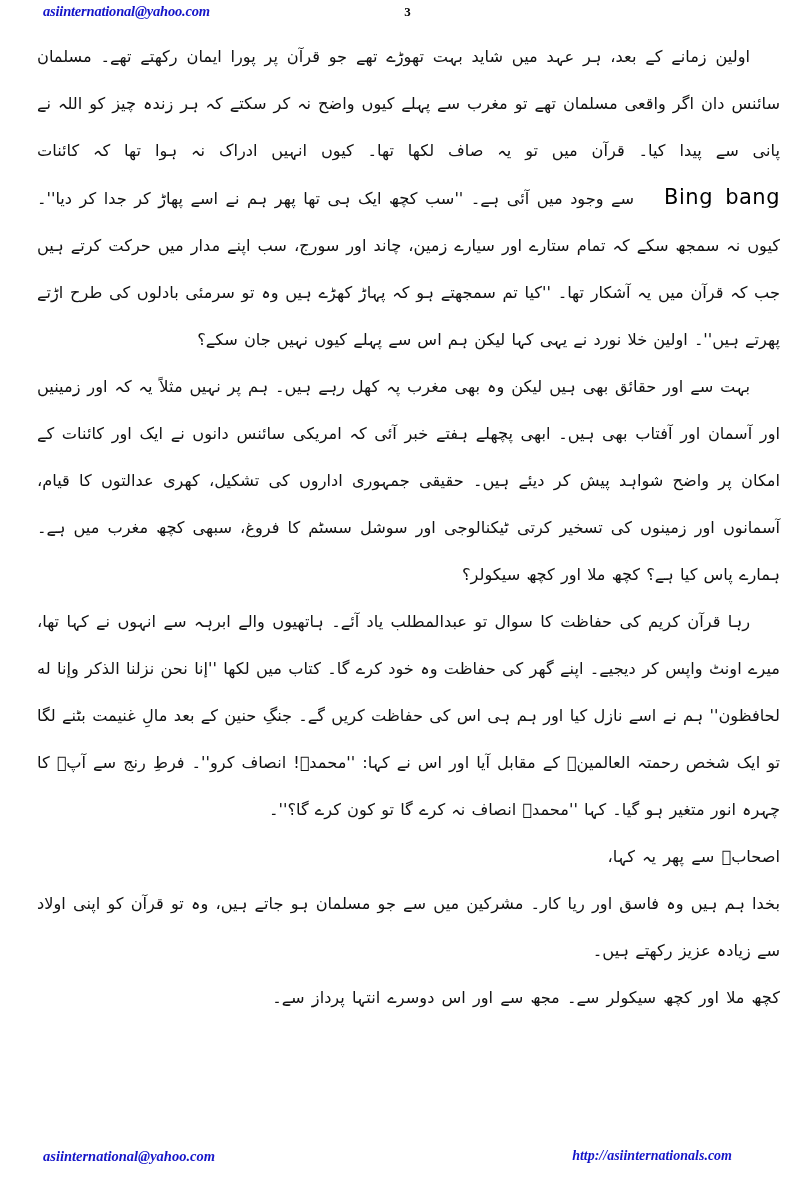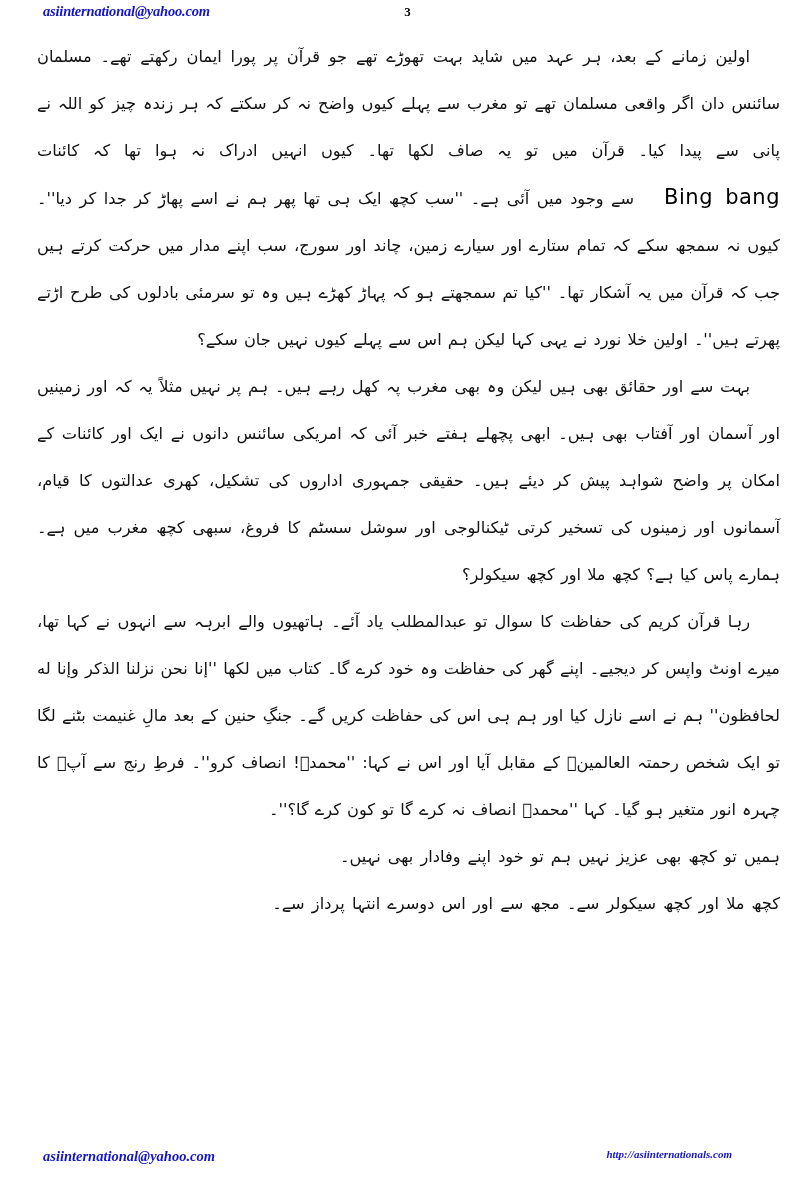--- a/index.html
+++ b/index.html
@@ -132,21 +132,21 @@
     white-space: nowrap;
   }
   .footer-url {
     position: absolute;
     right: 68px;
     top: 0;
     color: #1414c8;
     font-family: "Liberation Serif", "DejaVu Serif", serif;
     font-style: italic;
     font-weight: bold;
-    font-size: 11px;
+    font-size: 14px;
     white-space: nowrap;
   }
 </style>
 </head>
 <body>
 
 <div class="page">
 
   <div class="header-bar">
     <div class="header-email">asiinternational@yahoo.com</div>
@@ -154,24 +154,25 @@
   </div>
 
   <div class="content">
 
     <p class="para indent-first"><span>اولین زمانے کے بعد، ہر عہد میں شاید بہت تھوڑے تھے جو قرآن پر پورا ایمان رکھتے تھے۔ مسلمان سائنس دان اگر واقعی مسلمان تھے تو مغرب سے پہلے کیوں واضح نہ کر سکتے کہ ہر زندہ چیز کو اللہ نے پانی سے پیدا کیا۔ قرآن میں تو یہ صاف لکھا تھا۔ کیوں انہیں ادراک نہ ہوا تھا کہ کائنات</span><span class="latin">Bing   bang</span><span>سے وجود میں آئی ہے۔ ''سب کچھ ایک ہی تھا پھر ہم نے اسے پھاڑ کر جدا کر دیا''۔ کیوں نہ سمجھ سکے کہ تمام ستارے اور سیارے زمین، چاند اور سورج، سب اپنے مدار میں حرکت کرتے ہیں جب کہ قرآن میں یہ آشکار تھا۔ ''کیا تم سمجھتے ہو کہ پہاڑ کھڑے ہیں وہ تو سرمئی بادلوں کی طرح اڑتے پھرتے ہیں''۔ اولین خلا نورد نے یہی کہا لیکن ہم اس سے پہلے کیوں نہیں جان سکے؟</span></p>
 
     <p class="para indent-first">بہت سے اور حقائق بھی ہیں لیکن وہ بھی مغرب پہ کھل رہے ہیں۔ ہم پر نہیں مثلاً یہ کہ اور  زمینیں اور آسمان اور آفتاب بھی ہیں۔ ابھی پچھلے ہفتے خبر آئی کہ امریکی سائنس دانوں نے ایک اور کائنات کے امکان پر واضح شواہد پیش کر دیئے ہیں۔  حقیقی جمہوری اداروں کی تشکیل،  کھری عدالتوں کا قیام، آسمانوں اور زمینوں کی تسخیر کرتی ٹیکنالوجی اور سوشل سسٹم کا فروغ،  سبھی کچھ مغرب میں ہے۔ ہمارے پاس کیا ہے؟  کچھ ملا اور کچھ سیکولر؟</p>
 
     <p class="para indent-first">رہا قرآن کریم کی حفاظت کا سوال تو عبدالمطلب یاد آئے۔ ہاتھیوں والے ابرہہ سے انہوں نے کہا تھا، میرے اونٹ واپس کر دیجیے۔ اپنے گھر کی حفاظت وہ خود کرے گا۔ کتاب میں لکھا ''إنا نحن نزلنا الذكر وإنا له لحافظون'' ہم نے اسے نازل کیا اور ہم ہی اس کی حفاظت کریں گے۔ جنگِ حنین کے بعد مالِ غنیمت بٹنے لگا تو ایک شخص رحمتہ العالمینؐ کے مقابل آیا اور اس نے کہا: ''محمدؐ! انصاف کرو''۔ فرطِ رنج سے آپؐ کا چہرہ انور متغیر ہو گیا۔ کہا ''محمدؐ انصاف نہ کرے گا تو کون کرے گا؟''۔</p>
 
+    <div class="verse-line line-center">اصحابؓ سے پھر یہ کہا،</div>
 
 
+    <p class="para">بخدا ہم ہیں وہ فاسق اور ریا کار۔ مشرکین میں سے جو مسلمان ہو جاتے ہیں، وہ تو قرآن کو اپنی اولاد سے زیادہ عزیز رکھتے ہیں۔</p>
 
-    <div class="verse-line line-center">ہمیں تو کچھ بھی عزیز نہیں ہم تو خود اپنے وفادار بھی نہیں۔</div>
 
 
     <div class="verse-line line-center">کچھ ملا اور  کچھ سیکولر سے۔ مجھ سے اور اس دوسرے انتہا پرداز سے۔</div>
 
   </div>
 
   <div class="footer-bar">
     <div class="footer-email">asiinternational@yahoo.com</div>
     <div class="footer-url">http://asiinternationals.com</div>
   </div>

